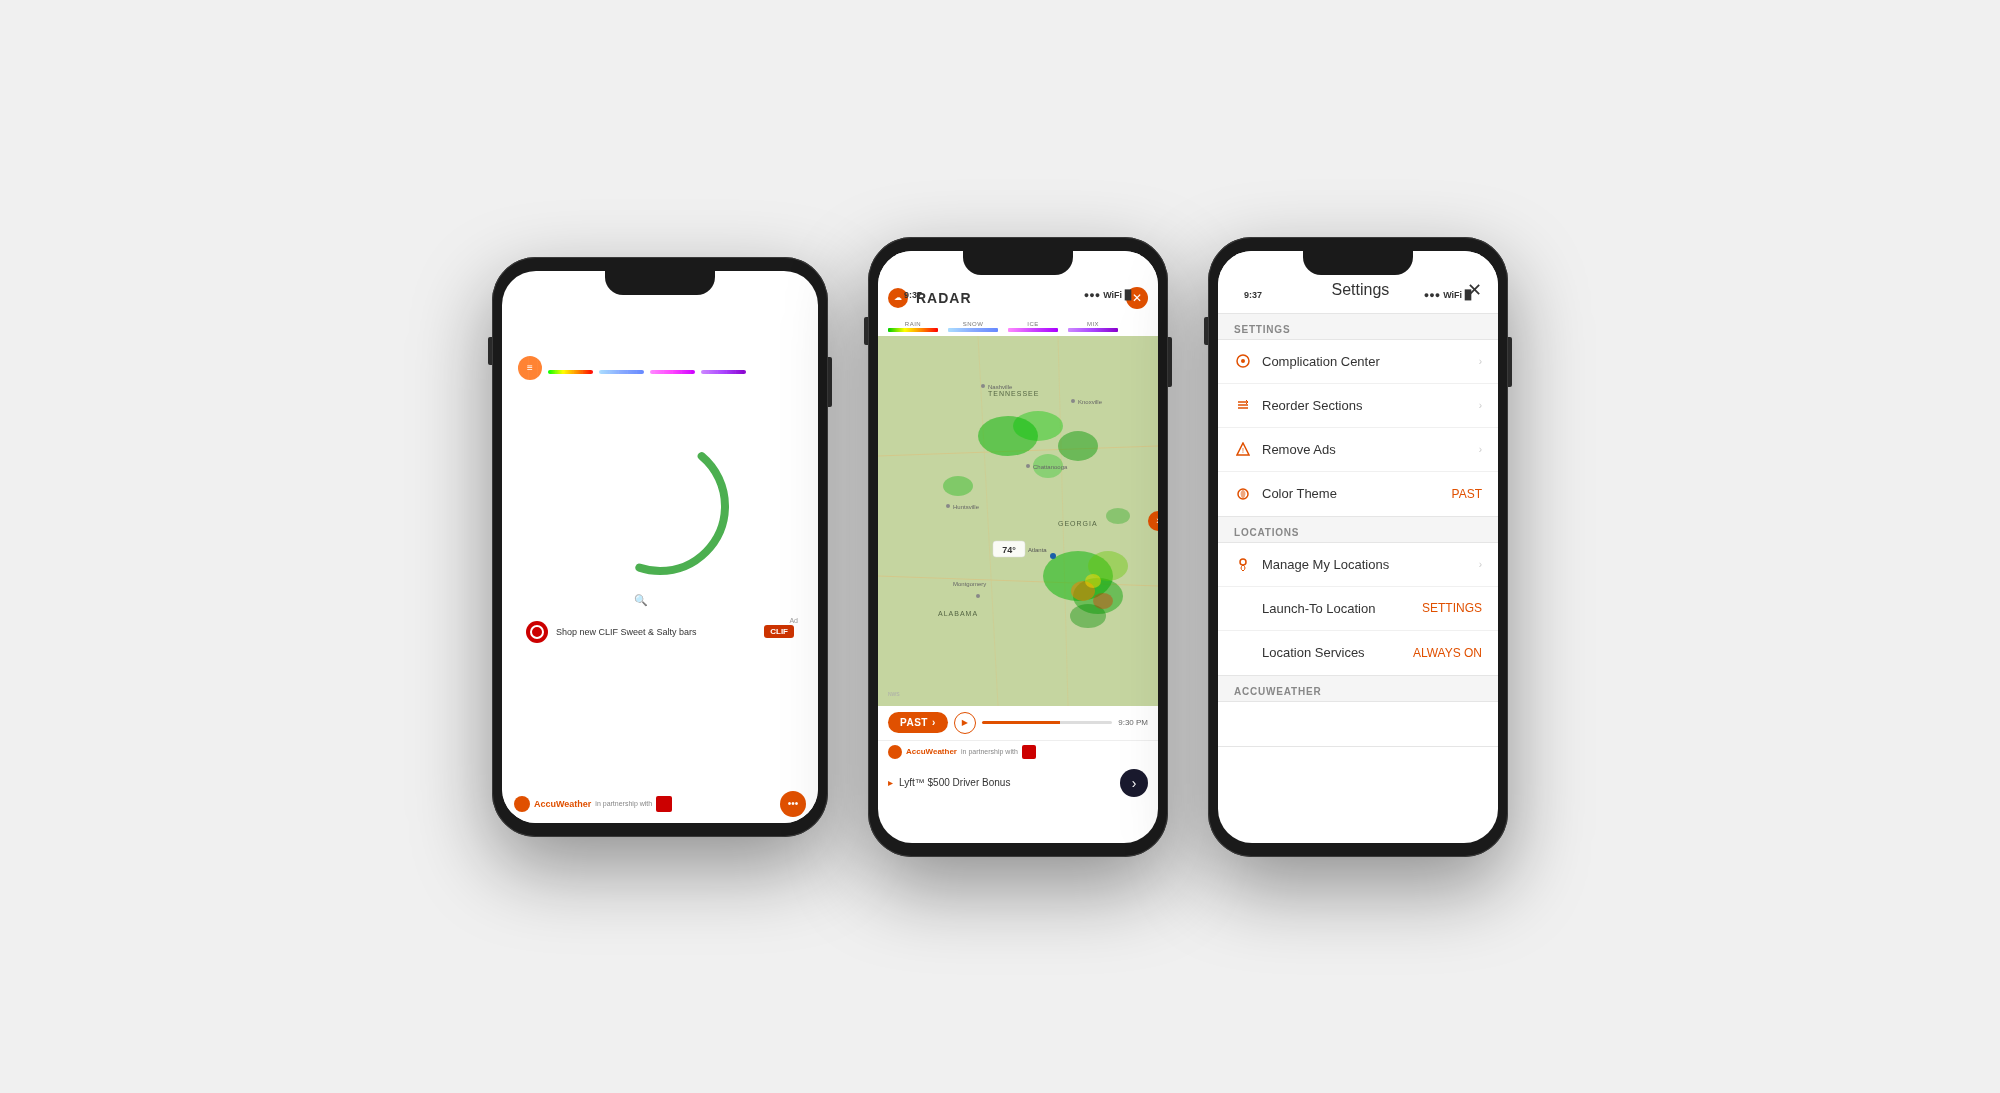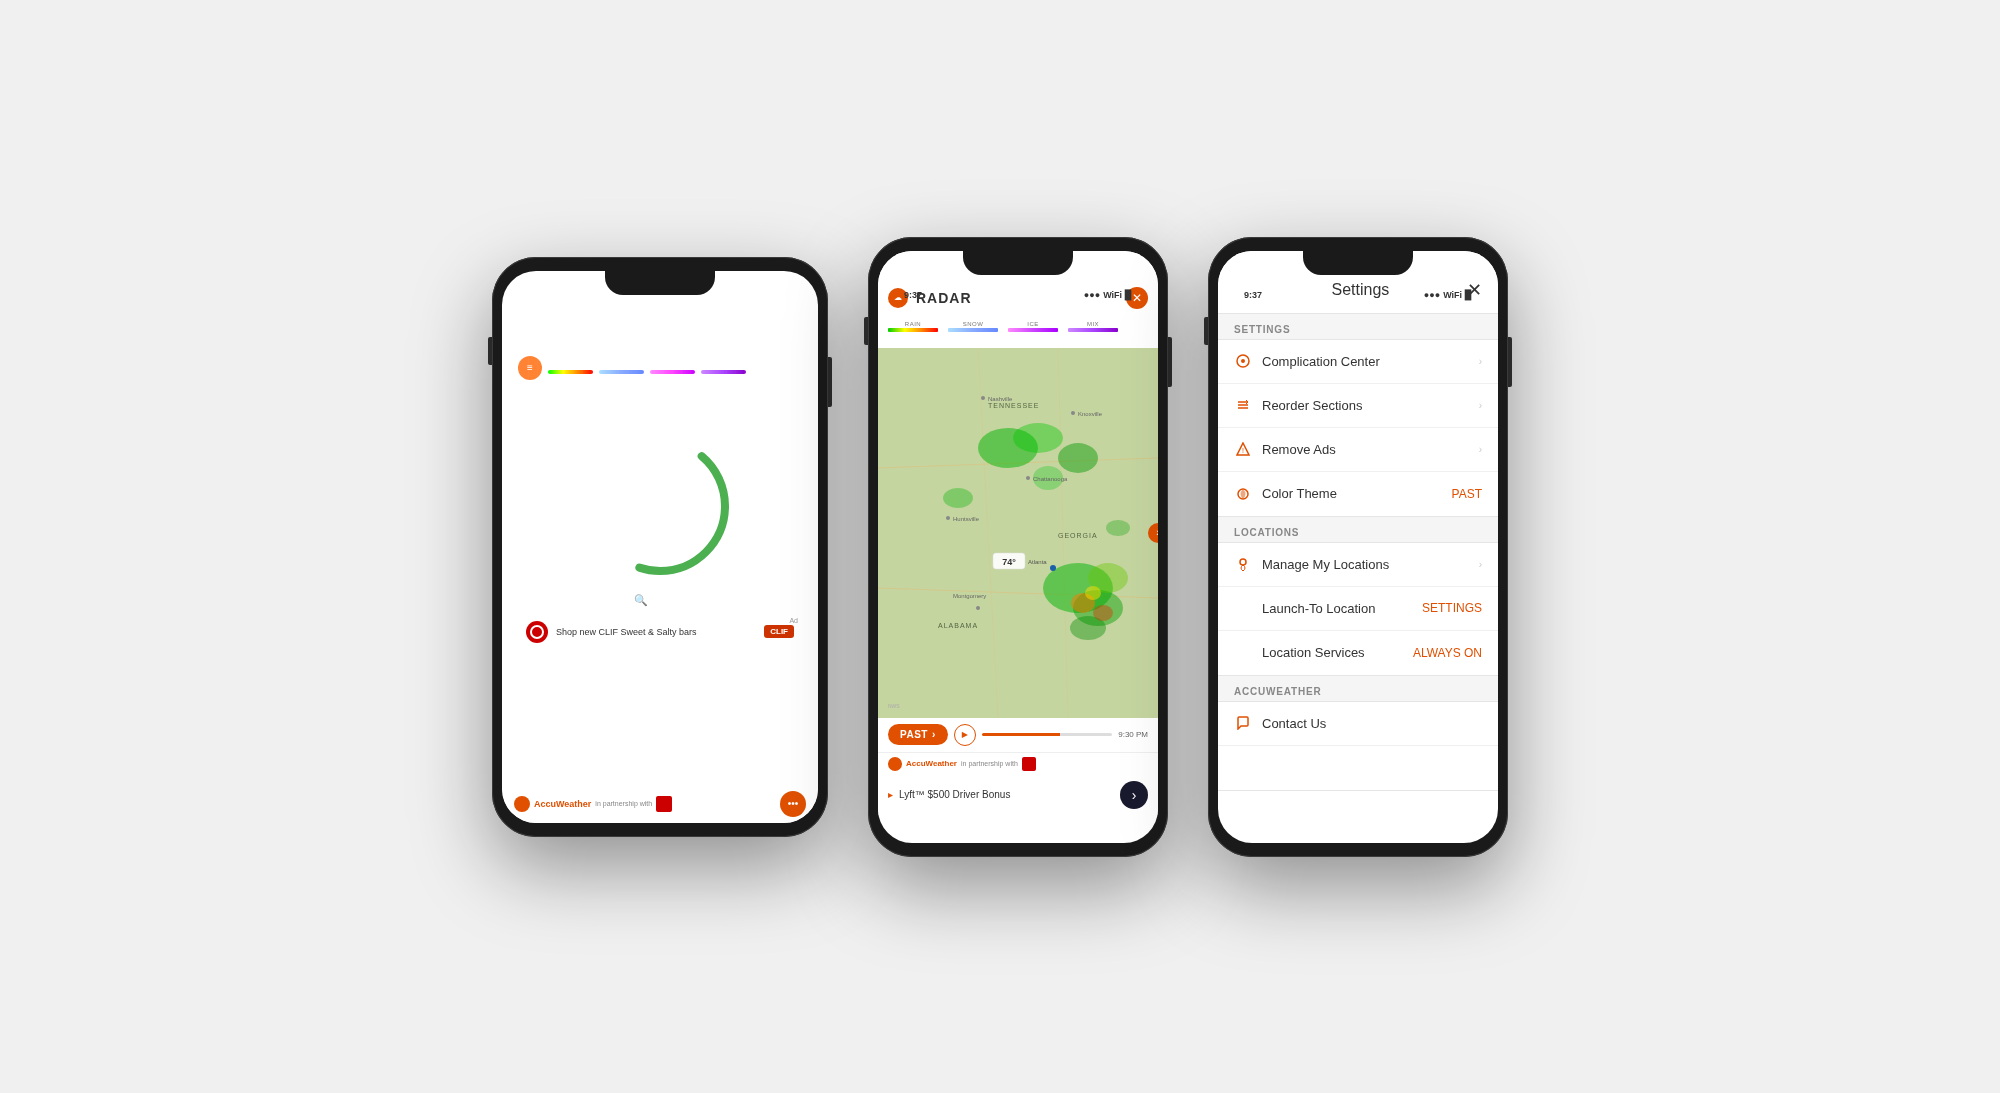--- a/index.html
+++ b/index.html
@@ -333,21 +333,20 @@
       display: flex;
       gap: 10px;
       align-items: center;
     }
     .radar-map {
       flex: 1;
       background: #c8d8a8;
       position: relative;
       height: 370px;
       overflow: hidden;
-      margin-top: 12px;
     }
     
     .map-bg {
       width: 100%;
       height: 100%;
       background: 
         linear-gradient(135deg, #c5d5a0 0%, #d0dba8 40%, #c8d5a0 100%);
       position: relative;
     }
     .radar-controls {
@@ -845,28 +844,20 @@
           <div class="settings-item">
             <div class="item-icon"></div>
             <span class="item-label">Location Services</span>
             <span class="item-value">ALWAYS ON</span>
           </div>
         </div>
 
         <div class="section-header">ACCUWEATHER</div>
         <div class="settings-list">
           <div class="settings-item">
-            <div class="item-icon">
-              <svg width="14" height="14" viewBox="0 0 14 14">
-                  <path d="M2,2 Q2,1 3,1 L11,1 Q12,1 12,2 L12,9 Q12,10 11,10 L5,10 L2,13 L2,2Z" stroke="#e05000" stroke-width="1.5" fill="none"></path>
-                </svg>
-            </div>
-            <span class="item-label">Contact Us</span>
-          </div>
-          <div class="settings-item">
             
             
           </div>
         </div>
 
       </div>
     </div>
   </div>
 
 </div>

